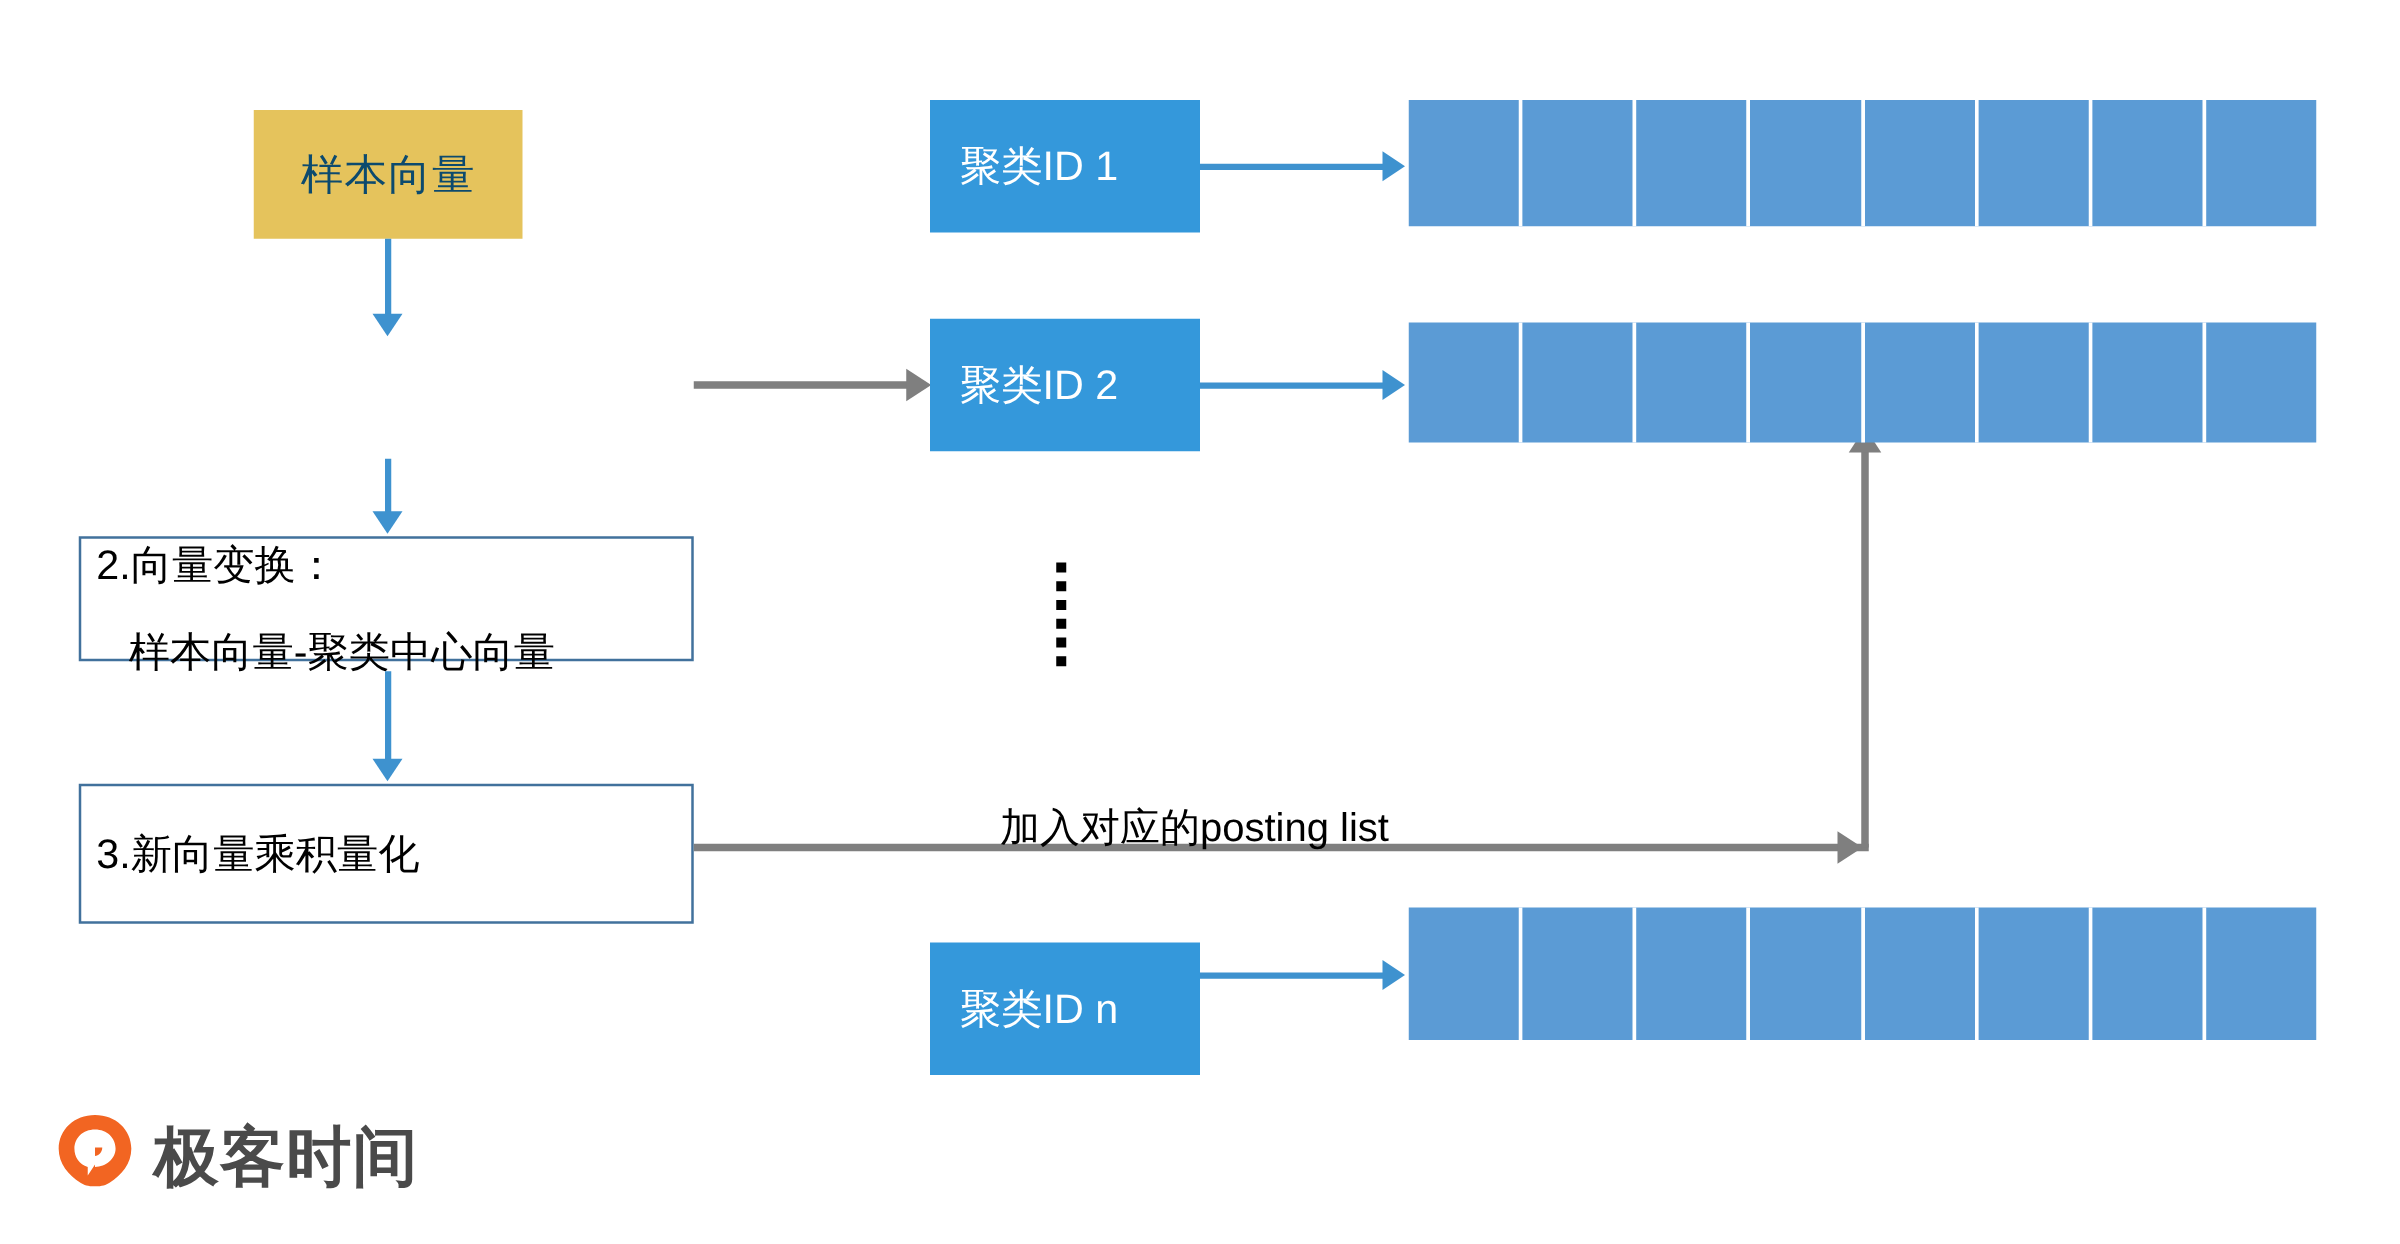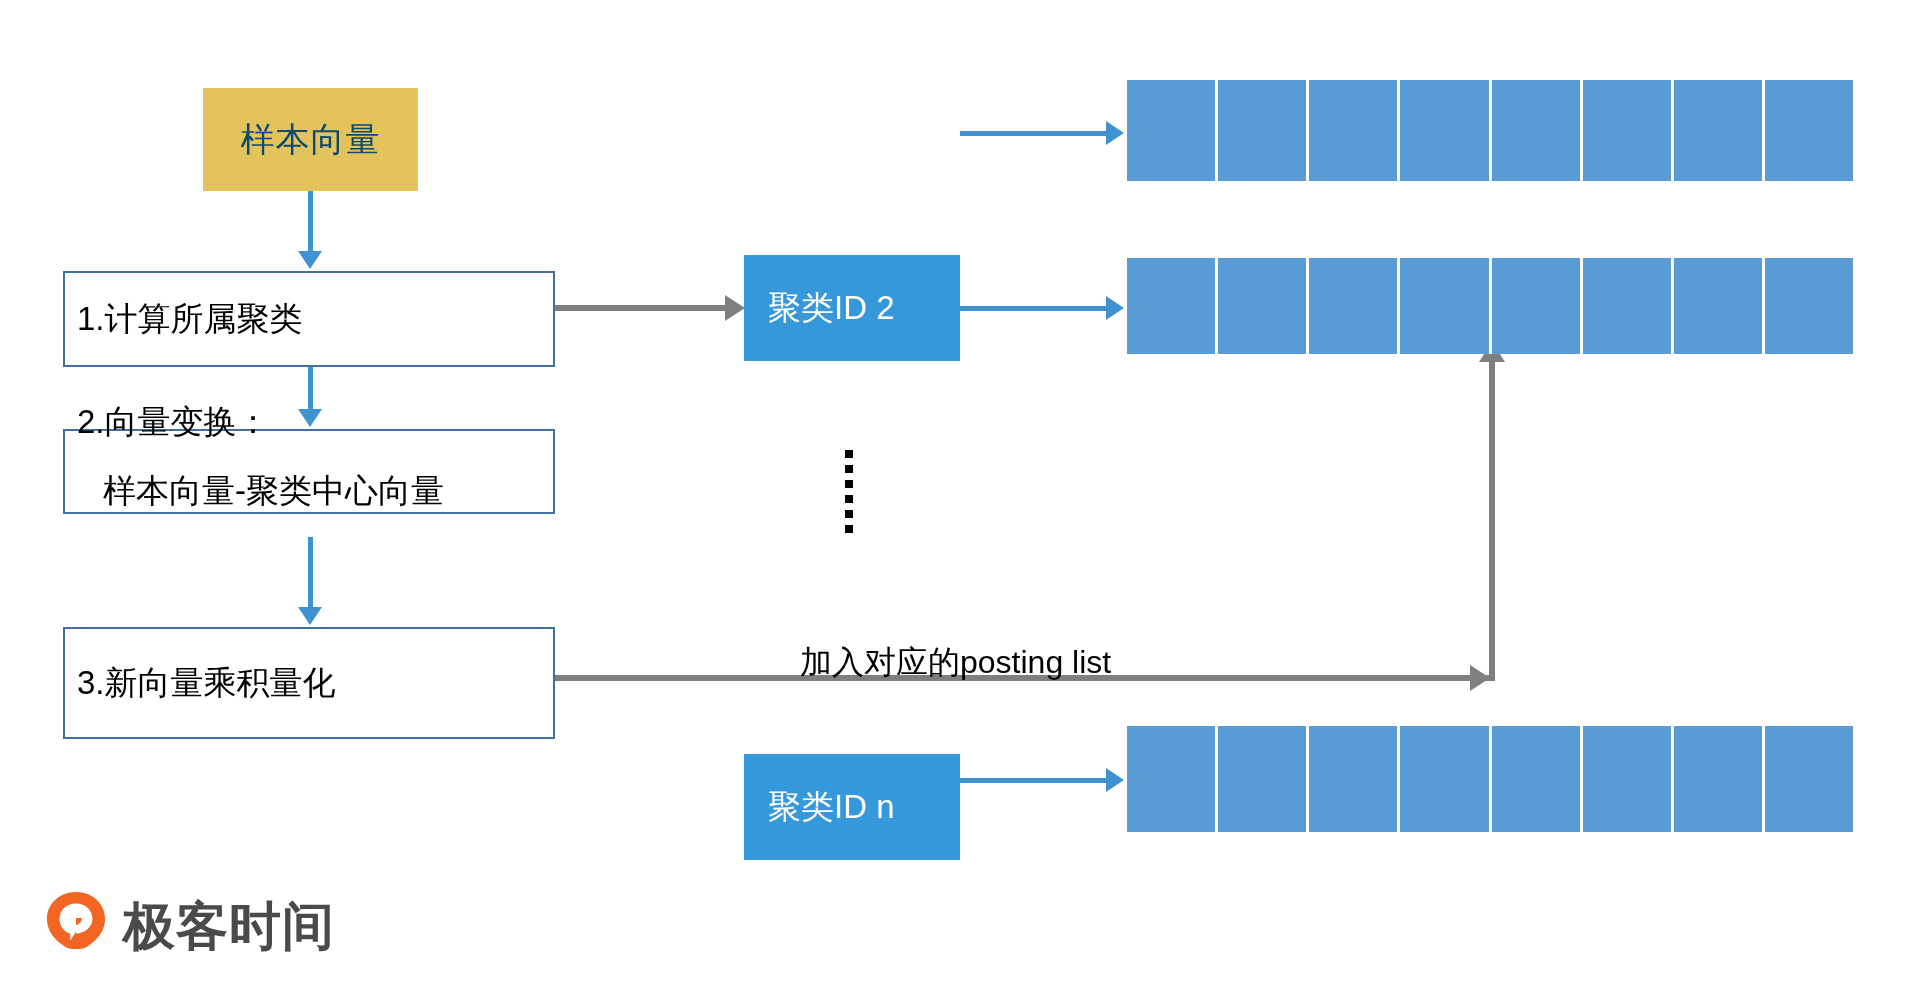--- a/index.html
+++ b/index.html
@@ -33,21 +33,21 @@
     left: 63px; top: 0;
     background: #ffffff;
     border: 2px solid #41719C;
     display: flex; align-items: center;
     color: #000000;
     font-size: 33px;
     box-sizing: border-box;
     padding-left: 12px;
   }
   .step1 { left: 63px; top: 271px; width: 492px; height: 96px; }
-  .step2 { left: 63px; top: 429px; width: 492px; height: 85px; align-items: flex-end; }
+  .step2 { left: 63px; top: 429px; width: 492px; height: 100px; align-items: flex-start; }
   .step3 { left: 63px; top: 627px; width: 492px; height: 112px; }
   .step2 .lines { line-height: 1.26; }
   .step2 .l2 { padding-left: 26px; margin-top: 28px; }
 
   
   .cluster-box {
     width: 216px; height: 106px;
     background: #3498DB;
     color: #ffffff;
     display: flex; align-items: center;
@@ -152,23 +152,20 @@
 
 <div id="canvas">
 
   <div class="abs sample-box">
     <span>样本向量</span>
   </div>
 
   <div class="abs line-v-blue" style="left:308px; top:191px; height:62px;"></div>
   <div class="abs arrowhead-down-blue" style="left:298px; top:251px;"></div>
 
-  <div class="abs step-box step1">
-    <span>1.计算所属聚类</span>
-  </div>
 
   <div class="abs line-v-blue" style="left:308px; top:367px; height:44px;"></div>
   <div class="abs arrowhead-down-blue" style="left:298px; top:409px;"></div>
 
   <div class="abs step-box step2">
     <div class="lines">
       <div>2.向量变换：</div>
       <div class="l2">样本向量-聚类中心向量</div>
     </div>
   </div>
@@ -185,20 +182,23 @@
 
   <div class="abs line-h-gray" style="left:555px; top:675px; width:940px;"></div>
   <div class="abs arrowhead-right-gray" style="left:1470px; top:665px;"></div>
   <div class="abs line-v-gray" style="left:1489px; top:360px; height:318px;"></div>
   <div class="abs arrowhead-up-gray" style="left:1479px; top:342px;"></div>
 
   <div class="abs caption">
     <span>加入对应的posting list</span>
   </div>
 
+  <div class="abs cluster-box c1">
+    <span>聚类ID 1</span>
+  </div>
   <div class="abs line-h-blue" style="left:960px; top:131px; width:148px;"></div>
   <div class="abs arrowhead-right-blue" style="left:1106px; top:121px;"></div>
   <div class="abs posting-row p1">
     <div class="cell"></div>
     <div class="cell"></div>
     <div class="cell"></div>
     <div class="cell"></div>
     <div class="cell"></div>
     <div class="cell"></div>
     <div class="cell"></div>

